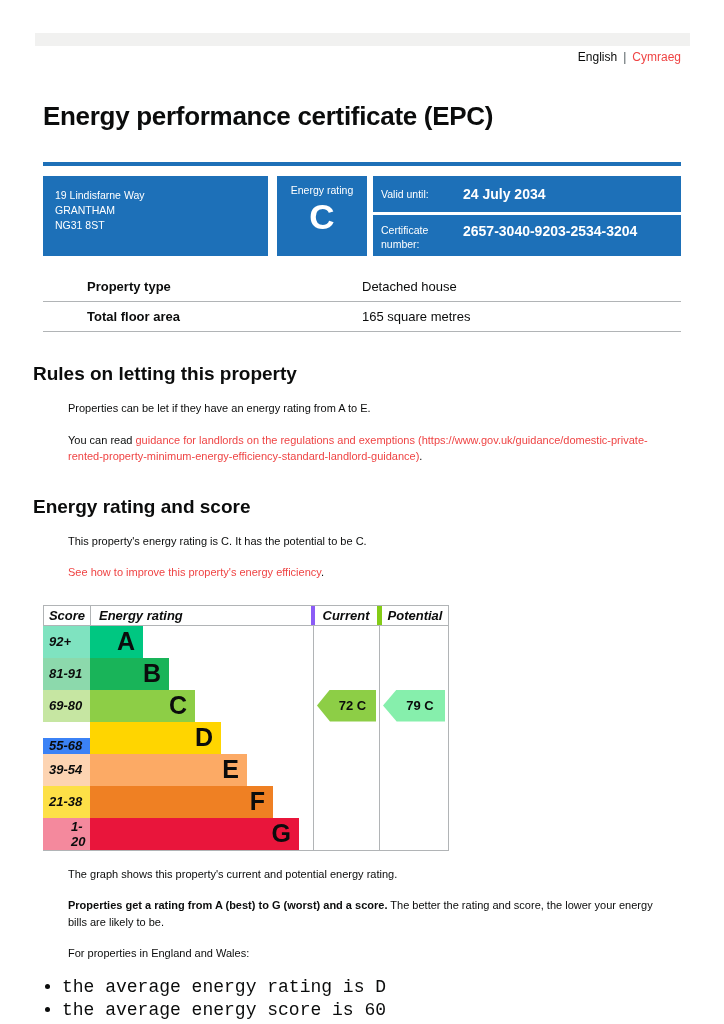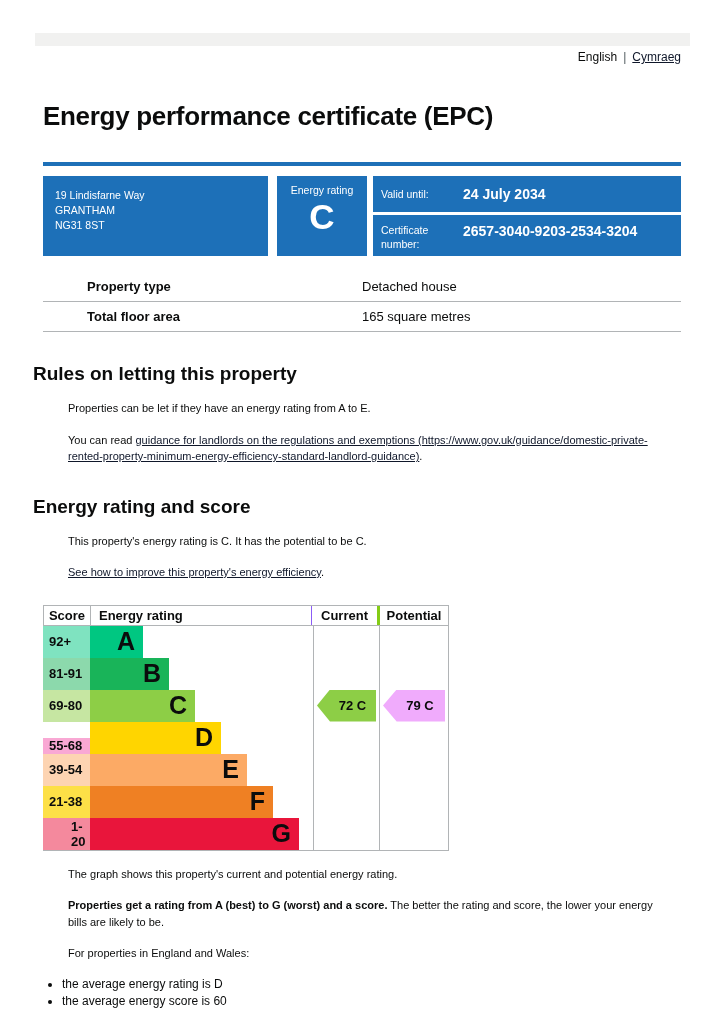--- a/index.html
+++ b/index.html
@@ -5,21 +5,21 @@
   * { box-sizing: border-box; }
   html,body { margin:0; padding:0; background:#ffffff; }
   body {
     width:724px; height:1024px; overflow:hidden;
     font-family:"Liberation Sans","DejaVu Sans",sans-serif;
     color:#0b0c0c; -webkit-font-smoothing:antialiased;
   }
   .topbar { height:13px; background:#f1f1f0; margin:33px 34px 0 35px; }
   .lang-row { text-align:right; margin:4px 43px 0 0; font-size:12px; }
   .lang-sep { color:#505a5f; margin:0 6px; }
-  a { color:#0f172a; text-decoration:underline; cursor:pointer; }
+  a { color:#ef4444; cursor:pointer; }
   .lang-current { color:#0b0c0c; }
   h1 { font-size:26px; font-weight:bold; margin:37px 43px 0 43px; letter-spacing:-0.3px; }
   .blue-rule { height:4px; background:#1d70b8; margin:30px 43px 0; }
 
   
   .summary { display:flex; margin:10px 43px 0; height:80px; }
   .cell { background:#1d70b8; color:#fff; }
   .addr-cell { width:225px; padding:12px 12px; font-size:10.5px; line-height:1.45; }
   .rating-cell { width:90px; margin-left:9px; text-align:center; padding-top:8px; }
   .rating-cell .lbl { font-size:10.5px; }
@@ -37,44 +37,44 @@
   .prop-label { width:319px; font-weight:bold;padding-left:44px; }
 
   h2 { font-size:19px; font-weight:bold; margin:31px 33px 0; }
   p.small { font-size:11px; line-height:1.5; margin:15px 68px 0; }
   .link-para { margin-top:14px; }
   .improve { margin-top:25px; }
   .bold-lead { font-weight:bold; }
 
   
   .epc { width:406px; margin:24px 43px 0; font-size:13px; }
-  .epc-header { display:flex; height:21px; border:1px solid #b1b4b6; }
+  .epc-header { display:flex; height:21px; border:1px solid #b1b4b6;font-style:italic; }
   .epc-header > div { font-weight:bold; display:flex; align-items:center; }
   .h-score { width:46px; justify-content:center; }
   .h-rating { width:221px; padding-left:8px; border-left:1px solid #b1b4b6; }
-  .h-current { width:66px; justify-content:center; border-left:1px solid #8b5cf6; }
-  .h-potential { width:71px; justify-content:center; border-left:3px solid #84cc16; }
+  .h-current { width:66px; justify-content:center; border-left:4px solid #8b5cf6; }
+  .h-potential { width:71px; justify-content:center; border-left:5px solid #84cc16; }
   .epc-body { display:flex; border-bottom:1px solid #b1b4b6; }
   .epc-left { width:270px; }
   .epc-row { display:flex; height:32px; }
-  .epc-score { width:47px; font-weight:bold; display:flex; align-items:center; padding-left:6px; }
+  .epc-score { width:47px; font-weight:bold; display:flex; align-items:center; padding-left:6px;font-style:italic; }
   .epc-bar { display:flex; align-items:center; justify-content:flex-end;
              padding-right:8px; font-weight:bold; font-size:25px; line-height:1; }
   .epc-col { position:relative; border-left:1px solid #b1b4b6; }
   .col-current { width:66px; }
   .col-potential { width:70px; border-right:1px solid #b1b4b6; }
   .epc-arrow { position:absolute; left:3px; height:32px;
                clip-path:polygon(0 50%, 22% 0, 100% 0, 100% 100%, 22% 100%);
                display:flex; align-items:center; justify-content:center;
                padding-left:12px; font-weight:bold; font-size:13px; }
   .arrow-current { width:59px; }
   .arrow-potential { width:62px; }
 
   .after-chart { margin-top:21px; }
-  ul.avg { margin:15px 43px 0 62px; padding:0; font-size:12px; }
+  ul.avg { margin:15px 43px 0 62px; padding:0; font-size:18px;font-family:Liberation Mono, monospace; }
   ul.avg li { margin-bottom:3px; }
 </style>
 </head>
 <body>
 
 <div class="topbar"></div>
 
 <div class="lang-row">
   <span class="lang-current">English</span><span class="lang-sep">|</span><a>Cymraeg</a>
 </div>
@@ -143,41 +143,41 @@
         </div>
         <div class="epc-row">
           <div class="epc-score" style="background: rgb(140, 217, 172);">81-91</div>
           <div class="epc-bar" style="background: rgb(25, 180, 89); width: 79px;">B</div>
         </div>
         <div class="epc-row">
           <div class="epc-score" style="background: rgb(198, 230, 162);">69-80</div>
           <div class="epc-bar" style="background: rgb(141, 206, 70); width: 105px;">C</div>
         </div>
         <div class="epc-row">
-          <div class="epc-score" style="background: #f9a8d4; margin-top: 16px;">55-68</div>
+          <div class="epc-score" style="background: #3b82f6; margin-top: 16px;">55-68</div>
           <div class="epc-bar" style="background: rgb(255, 213, 0); width: 131px;">D</div>
         </div>
         <div class="epc-row">
           <div class="epc-score" style="background: rgb(253, 212, 178);">39-54</div>
           <div class="epc-bar" style="background: rgb(252, 170, 101); width: 157px;">E</div>
         </div>
         <div class="epc-row">
           <div class="epc-score" style="background: #fde047;">21-38</div>
           <div class="epc-bar" style="background: rgb(239, 128, 35); width: 183px;">F</div>
         </div>
         <div class="epc-row">
           <div class="epc-score" style="background: rgb(244, 137, 157); padding-left: 28px;">1-20</div>
           <div class="epc-bar" style="background: rgb(233, 21, 59); width: 209px;">G</div>
         </div>
       </div>
     <div class="epc-col col-current">
       <div class="epc-arrow arrow-current" id="arrow-current" style="background: rgb(141, 206, 70); top: 64px;">72 C</div>
     </div>
     <div class="epc-col col-potential">
-      <div class="epc-arrow arrow-potential" id="arrow-potential" style="background: #f0abfc; top: 64px;">79 C</div>
+      <div class="epc-arrow arrow-potential" id="arrow-potential" style="background: #86efac; top: 64px;">79 C</div>
     </div>
   </div>
 </div>
 
 <p class="small after-chart">The graph shows this property's current and potential energy rating.</p>
 <p class="small">
   <span class="bold-lead">Properties get a rating from A (best) to G (worst) and a score.</span><span> The better the rating and score, the lower your energy bills are likely to be.</span>
 </p>
 <p class="small">For properties in England and Wales:</p>
 <ul class="avg">

